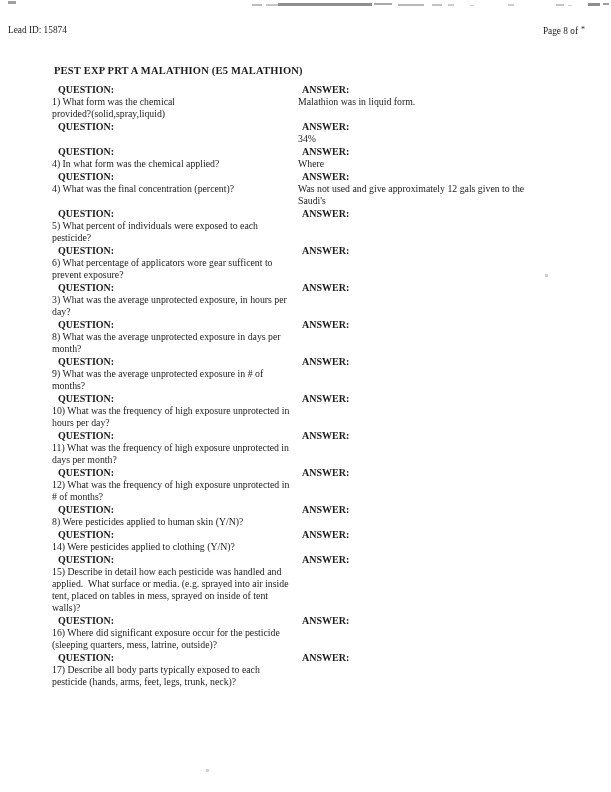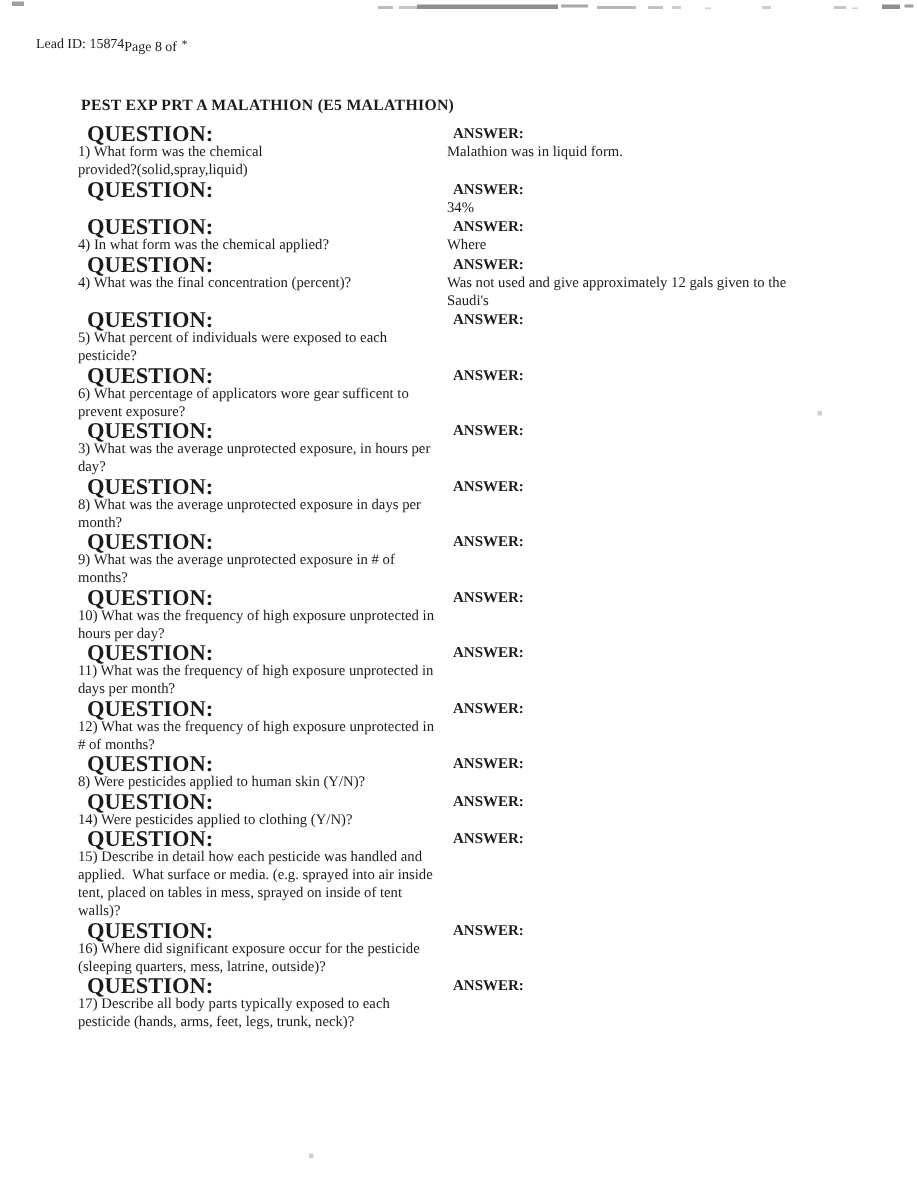--- a/index.html
+++ b/index.html
@@ -21,24 +21,24 @@
     position: absolute;
     background: #9a9a9a;
   }
   .speck {
     position: absolute;
     background: #cfcfcf;
   }
   .doc-header {
     position: absolute;
     top: 24px;
-    left: 24px;
+    left: 8px;
     right: 26px;
     display: flex;
-    justify-content: flex-start;
+    justify-content: space-between;
     font-size: 9.3px;
     line-height: 12px;
   }
   .page-star {
     display: inline-block;
     font-size: 8px;
     vertical-align: 2px;
     margin-left: 3px;
   }
   .doc-title {
@@ -63,21 +63,21 @@
     grid-template-areas:
       "qlabel alabel"
       "qtext  atext";
     font-size: 9.8px;
     line-height: 12px;
     margin-bottom: 1px;
   }
   .q-label {
     grid-area: qlabel;
     font-weight: bold;
-    font-size: 15px;
+    font-size: 10px;
     padding-left: 6px;
   }
   .a-label {
     grid-area: alabel;
     font-weight: bold;
     font-size: 10px;
     padding-left: 4px;
   }
   .q-text {
     grid-area: qtext;

